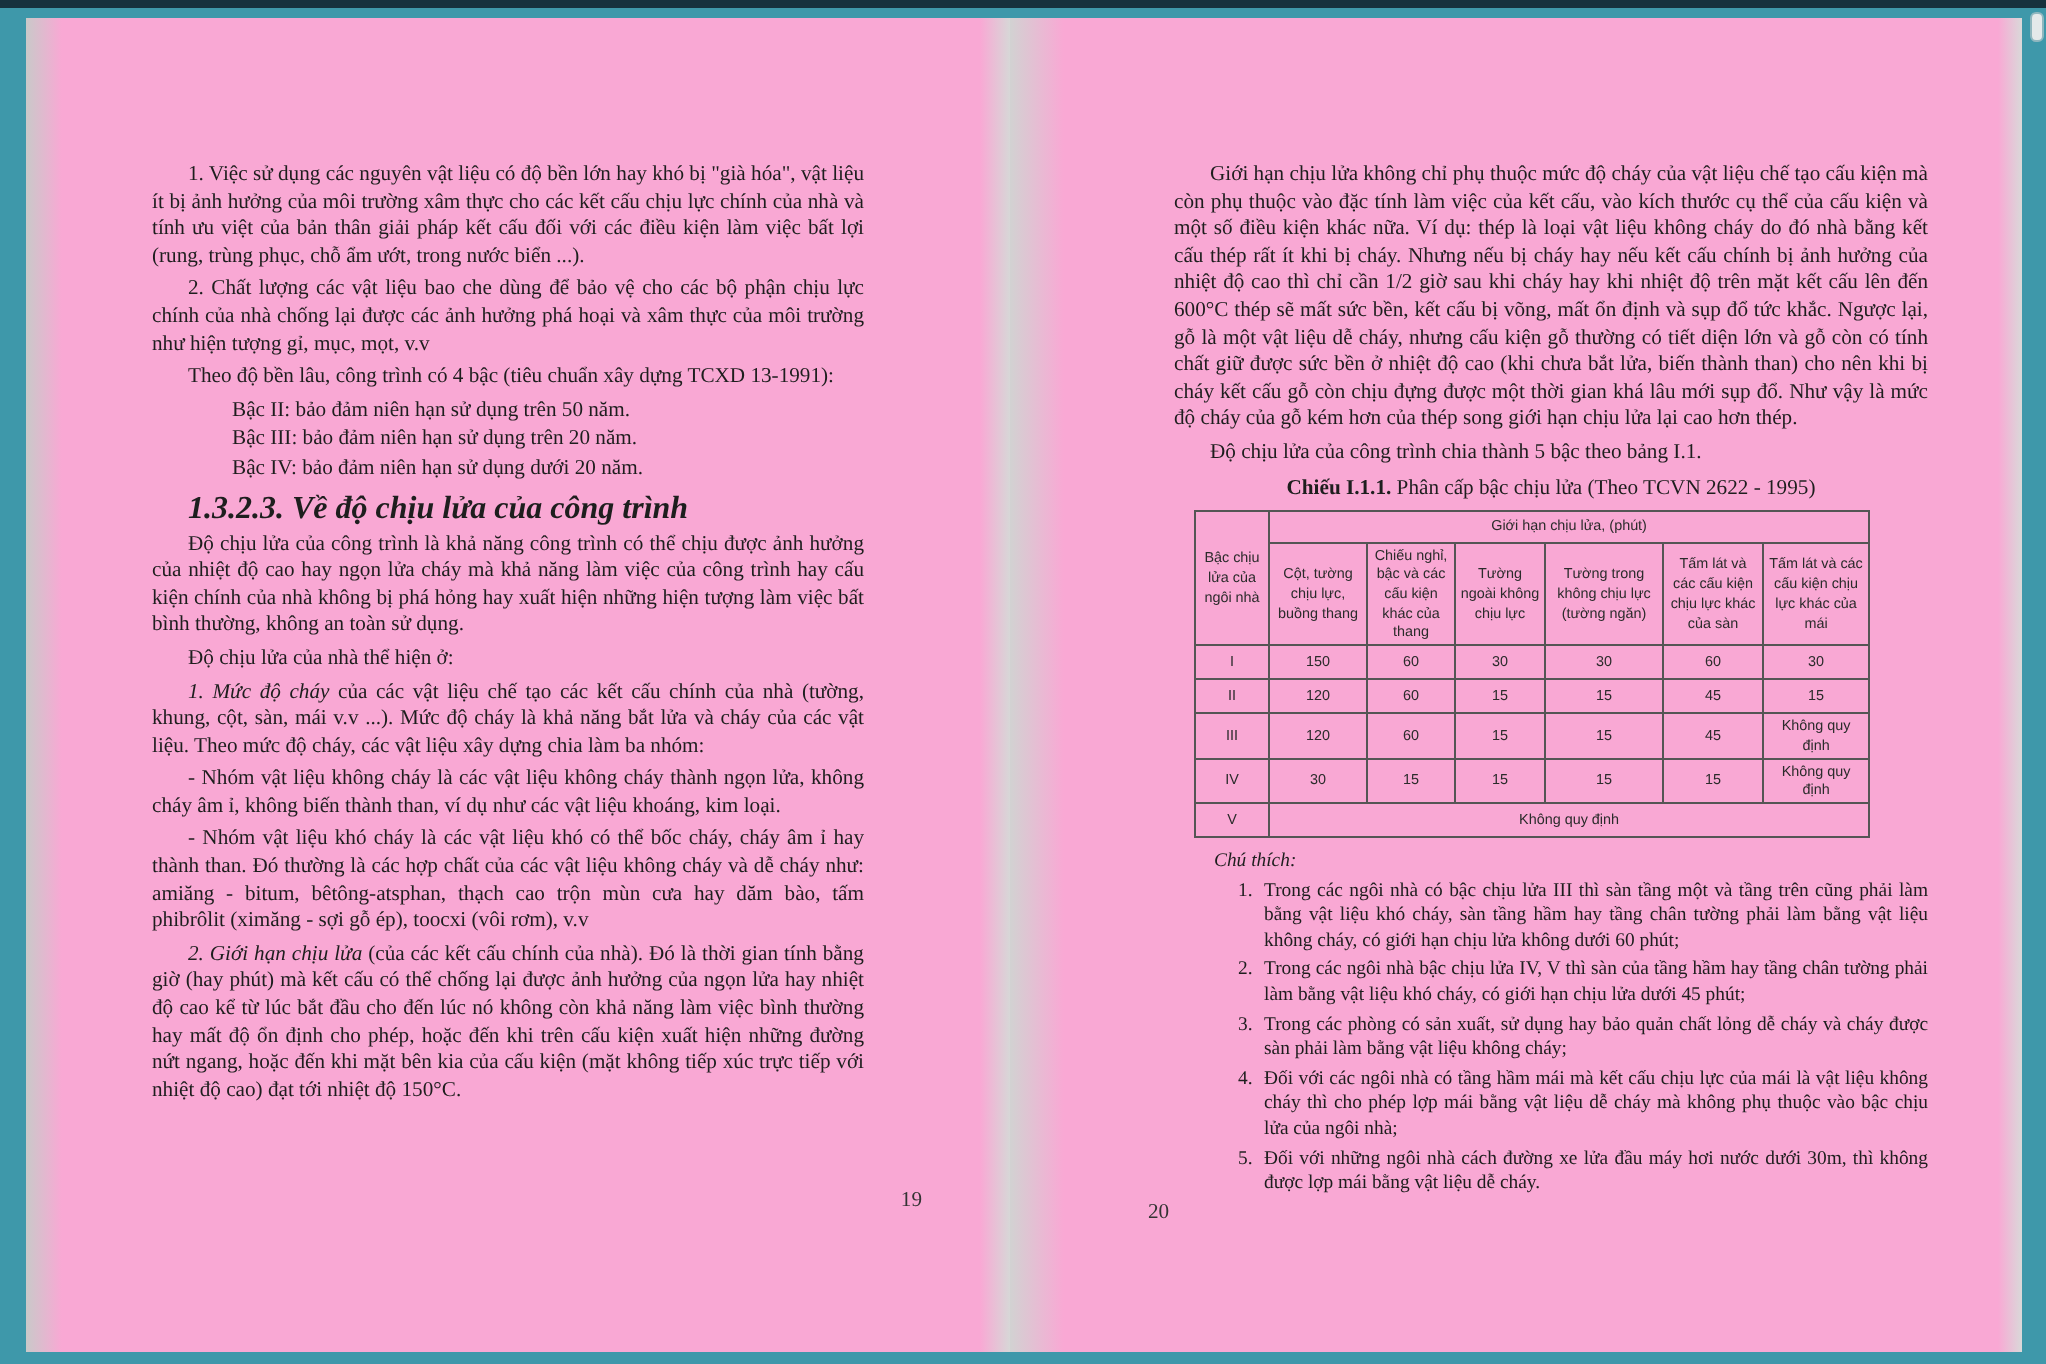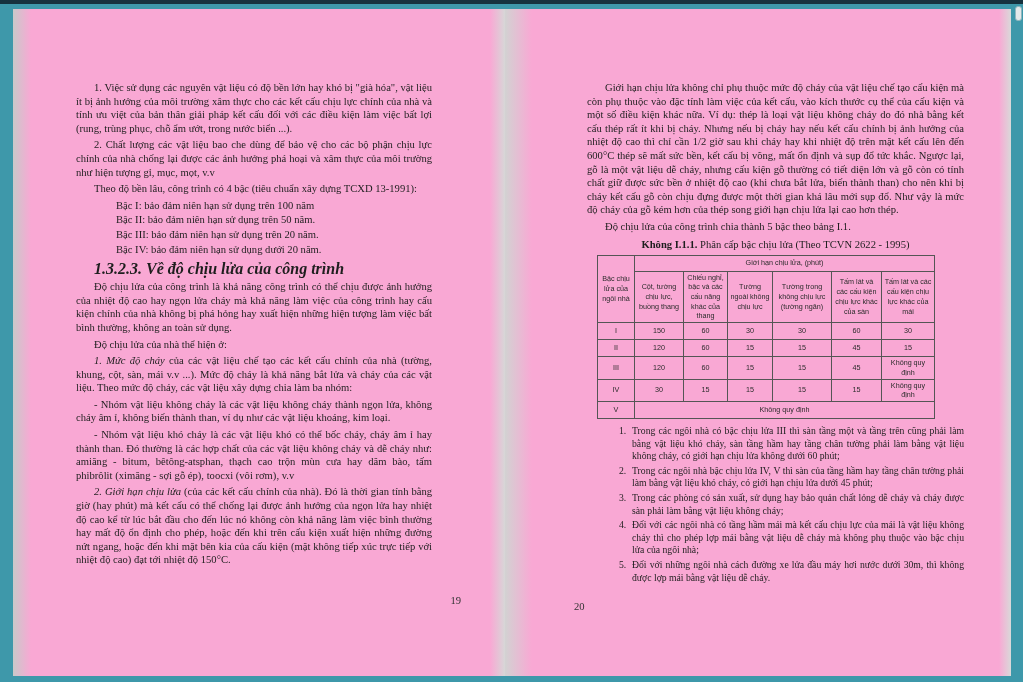--- a/index.html
+++ b/index.html
@@ -85,60 +85,59 @@
 <body>
 
 <div class="titlebar"></div>
 
 <div class="page page-left">
   <div class="content-left">
     <p class="para">1. Việc sử dụng các nguyên vật liệu có độ bền lớn hay khó bị "già hóa", vật liệu ít bị ảnh hưởng của môi trường xâm thực cho các kết cấu chịu lực chính của nhà và tính ưu việt của bản thân giải pháp kết cấu đối với các điều kiện làm việc bất lợi (rung, trùng phục, chỗ ẩm ướt, trong nước biển ...).</p>
     <p class="para">2. Chất lượng các vật liệu bao che dùng để bảo vệ cho các bộ phận chịu lực chính của nhà chống lại được các ảnh hưởng phá hoại và xâm thực của môi trường như hiện tượng gỉ, mục, mọt, v.v</p>
     <p class="para">Theo độ bền lâu, công trình có 4 bậc (tiêu chuẩn xây dựng TCXD 13-1991):</p>
     <div class="bac-list">
-      <div class="bac-item">Bậc I: bảo đảm niên hạn sử dụng trên 100 năm</div>
       <div class="bac-item">Bậc II: bảo đảm niên hạn sử dụng trên 50 năm.</div>
       <div class="bac-item">Bậc III: bảo đảm niên hạn sử dụng trên 20 năm.</div>
       <div class="bac-item">Bậc IV: bảo đảm niên hạn sử dụng dưới 20 năm.</div>
     </div>
     <p class="heading">1.3.2.3. Về độ chịu lửa của công trình</p>
     <p class="para">Độ chịu lửa của công trình là khả năng công trình có thể chịu được ảnh hưởng của nhiệt độ cao hay ngọn lửa cháy mà khả năng làm việc của công trình hay cấu kiện chính của nhà không bị phá hỏng hay xuất hiện những hiện tượng làm việc bất bình thường, không an toàn sử dụng.</p>
     <p class="para">Độ chịu lửa của nhà thể hiện ở:</p>
     <p class="para"><span class="lead-italic">1. Mức độ cháy</span><span> của các vật liệu chế tạo các kết cấu chính của nhà (tường, khung, cột, sàn, mái v.v ...). Mức độ cháy là khả năng bắt lửa và cháy của các vật liệu. Theo mức độ cháy, các vật liệu xây dựng chia làm ba nhóm:</span></p>
     <p class="para">- Nhóm vật liệu không cháy là các vật liệu không cháy thành ngọn lửa, không cháy âm ỉ, không biến thành than, ví dụ như các vật liệu khoáng, kim loại.</p>
     <p class="para">- Nhóm vật liệu khó cháy là các vật liệu khó có thể bốc cháy, cháy âm ỉ hay thành than. Đó thường là các hợp chất của các vật liệu không cháy và dễ cháy như: amiăng - bitum, bêtông-atsphan, thạch cao trộn mùn cưa hay dăm bào, tấm phibrôlit (ximăng - sợi gỗ ép), toocxi (vôi rơm), v.v</p>
     <p class="para"><span class="lead-italic">2. Giới hạn chịu lửa</span><span> (của các kết cấu chính của nhà). Đó là thời gian tính bằng giờ (hay phút) mà kết cấu có thể chống lại được ảnh hưởng của ngọn lửa hay nhiệt độ cao kể từ lúc bắt đầu cho đến lúc nó không còn khả năng làm việc bình thường hay mất độ ổn định cho phép, hoặc đến khi trên cấu kiện xuất hiện những đường nứt ngang, hoặc đến khi mặt bên kia của cấu kiện (mặt không tiếp xúc trực tiếp với nhiệt độ cao) đạt tới nhiệt độ 150°C.</span></p>
   </div>
   <div class="pagenum pagenum-left">19</div>
 </div>
 
 <div class="page page-right">
   <div class="content-right">
     <p class="para">Giới hạn chịu lửa không chỉ phụ thuộc mức độ cháy của vật liệu chế tạo cấu kiện mà còn phụ thuộc vào đặc tính làm việc của kết cấu, vào kích thước cụ thể của cấu kiện và một số điều kiện khác nữa. Ví dụ: thép là loại vật liệu không cháy do đó nhà bằng kết cấu thép rất ít khi bị cháy. Nhưng nếu bị cháy hay nếu kết cấu chính bị ảnh hưởng của nhiệt độ cao thì chỉ cần 1/2 giờ sau khi cháy hay khi nhiệt độ trên mặt kết cấu lên đến 600°C thép sẽ mất sức bền, kết cấu bị võng, mất ổn định và sụp đổ tức khắc. Ngược lại, gỗ là một vật liệu dễ cháy, nhưng cấu kiện gỗ thường có tiết diện lớn và gỗ còn có tính chất giữ được sức bền ở nhiệt độ cao (khi chưa bắt lửa, biến thành than) cho nên khi bị cháy kết cấu gỗ còn chịu đựng được một thời gian khá lâu mới sụp đổ. Như vậy là mức độ cháy của gỗ kém hơn của thép song giới hạn chịu lửa lại cao hơn thép.</p>
     <p class="para">Độ chịu lửa của công trình chia thành 5 bậc theo bảng I.1.</p>
-    <p class="table-caption"><b>Không I.1.1.</b><span> Phân cấp bậc chịu lửa (Theo TCVN 2622 - 1995)</span></p>
+    <p class="table-caption"><b>Chiếu I.1.1.</b><span> Phân cấp bậc chịu lửa (Theo TCVN 2622 - 1995)</span></p>
 
     <table class="fire-table">
       <colgroup>
         <col style="width:37px">
           <col style="width:49px">
           <col style="width:44px">
           <col style="width:45px">
           <col style="width:59px">
           <col style="width:50px">
           <col style="width:53px">
       </colgroup>
       <thead>
         <tr class="row-group">
           <th rowspan="2">Bậc chịu lửa của ngôi nhà</th>
           <th colspan="6">Giới hạn chịu lửa, (phút)</th>
         </tr>
         <tr class="row-sub">
           <th>Cột, tường chịu lực, buồng thang</th>
-          <th>Chiếu nghỉ, bậc và các cấu năng khác của thang</th>
+          <th>Chiếu nghỉ, bậc và các cấu kiện khác của thang</th>
           <th>Tường ngoài không chịu lực</th>
           <th>Tường trong không chịu lực (tường ngăn)</th>
           <th>Tấm lát và các cấu kiện chịu lực khác của sàn</th>
           <th>Tấm lát và các cấu kiện chịu lực khác của mái</th>
         </tr>
       </thead>
       <tbody>
         <tr>
           <td>I</td>
           <td>150</td>
@@ -176,20 +175,21 @@
           <td>Không quy định</td>
         </tr>
         <tr>
           <td>V</td>
           <td colspan="6">Không quy định</td>
         </tr>
       </tbody>
     </table>
 
     <div class="notes">
+      <div class="notes-label lead-italic">Chú thích:</div>
       <div class="note">
         <span class="note-num">1.</span>
           <span class="note-text">Trong các ngôi nhà có bậc chịu lửa III thì sàn tầng một và tầng trên cũng phải làm bằng vật liệu khó cháy, sàn tầng hầm hay tầng chân tường phải làm bằng vật liệu không cháy, có giới hạn chịu lửa không dưới 60 phút;</span>
       </div>
       <div class="note">
         <span class="note-num">2.</span>
           <span class="note-text">Trong các ngôi nhà bậc chịu lửa IV, V thì sàn của tầng hầm hay tầng chân tường phải làm bằng vật liệu khó cháy, có giới hạn chịu lửa dưới 45 phút;</span>
       </div>
       <div class="note">
         <span class="note-num">3.</span>

